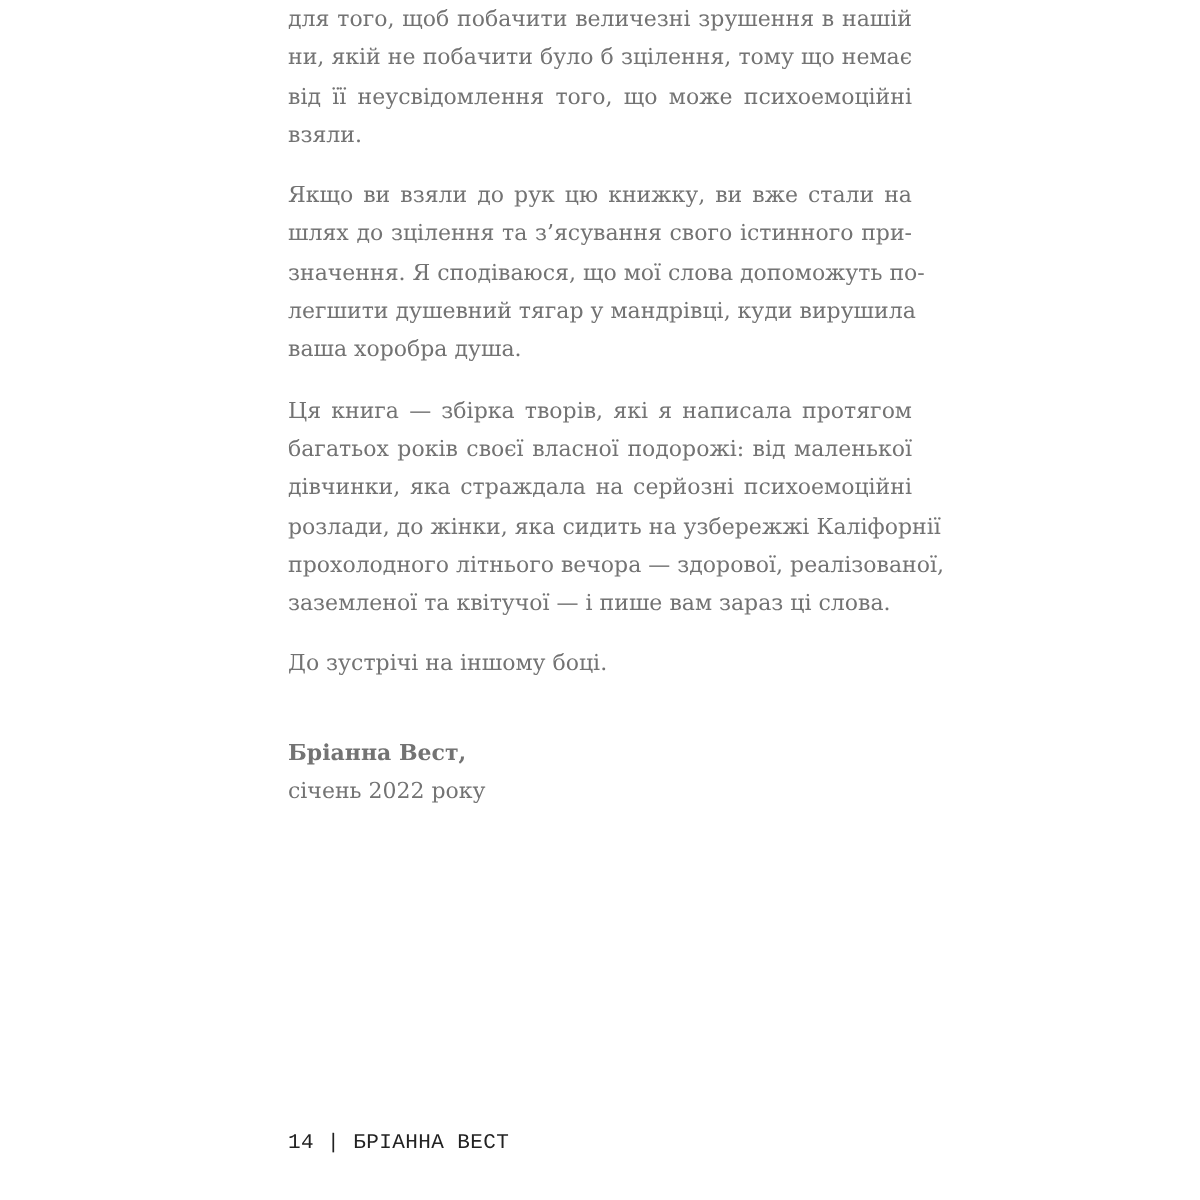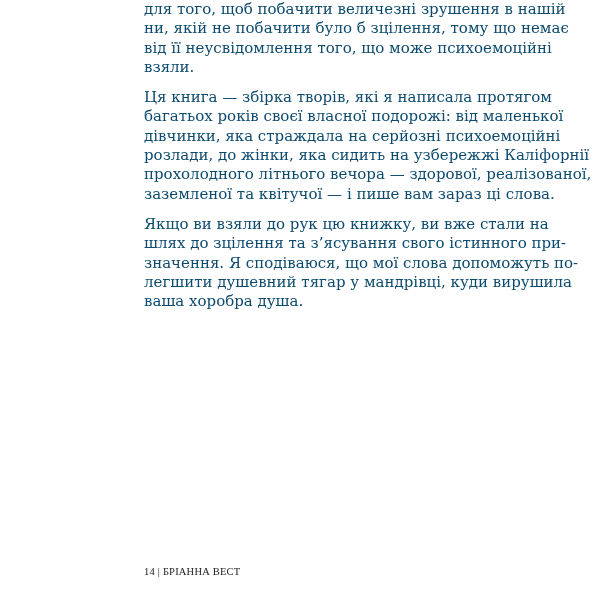--- a/index.html
+++ b/index.html
@@ -1,51 +1,58 @@
 <!DOCTYPE html>
 <html><head>
 <meta charset="utf-8">
 <style>
   html, body { margin:0; padding:0; background:#ffffff; }
   body { width:600px; height:600px; position:relative; overflow:hidden; }
-  .page { position:absolute; left:144px; top:0; width:312px; color:#0c4a6e;
-    font-family:"DejaVu Serif", "Liberation Serif", serif; font-size:15px; line-height:19.3px; }
+  .page { position:absolute; left:144px; top:0; width:312px; color:#737373;
+    font-family:"DejaVu Serif", "Liberation Serif", serif; font-size:11px; line-height:19.3px; }
   .para { margin:0 0 11px 0; text-align:justify; text-align-last:left; }
   .line { display:block; text-align:justify; text-align-last:justify; white-space:nowrap; }
   .line.last { text-align-last:left; }
   .p1 { margin-top:0px; }
   .sig { margin-top:25px; }
   .sig-name { font-weight:bold; display:block; }
   .sig-date { display:block; }
-  .footer { position:absolute; left:144px; top:566px; font-family:Liberation Serif, serif; font-size:10.5px; color:#222; letter-spacing:0.2px; }
+  .footer { position:absolute; left:144px; top:566px; font-family:Liberation Mono, monospace; font-size:10.5px; color:#222; letter-spacing:0.2px; }
 </style>
 </head>
 <body>
 
 <div class="page">
   <div class="para p1">
     <span class="line">для того, щоб побачити величезні зрушення в нашій</span>
     <span class="line">ни, якій не побачити було б зцілення, тому що немає</span>
     <span class="line">від її неусвідомлення того, що може психоемоційні</span>
     <span class="line last">взяли.</span>
   </div>
   <div class="para">
+    <span class="line">Якщо ви взяли до рук цю книжку, ви вже стали на</span>
+    <span class="line">шлях до зцілення та з’ясування свого істинного при-</span>
+    <span class="line">значення. Я сподіваюся, що мої слова допоможуть по-</span>
+    <span class="line">легшити душевний тягар у мандрівці, куди вирушила</span>
+    <span class="line last">ваша хоробра душа.</span>
+  </div>
+  <div class="para">
     <span class="line">Ця книга — збірка творів, які я написала протягом</span>
     <span class="line">багатьох років своєї власної подорожі: від маленької</span>
     <span class="line">дівчинки, яка страждала на серйозні психоемоційні</span>
     <span class="line">розлади, до жінки, яка сидить на узбережжі Каліфорнії</span>
     <span class="line">прохолодного літнього вечора — здорової, реалізованої,</span>
     <span class="line last">заземленої та квітучої — і пише вам зараз ці слова.</span>
   </div>
   <div class="para">
-    <span class="line">Якщо ви взяли до рук цю книжку, ви вже стали на</span>
-    <span class="line">шлях до зцілення та з’ясування свого істинного при-</span>
-    <span class="line">значення. Я сподіваюся, що мої слова допоможуть по-</span>
-    <span class="line">легшити душевний тягар у мандрівці, куди вирушила</span>
-    <span class="line last">ваша хоробра душа.</span>
+    <span class="line last">До зустрічі на іншому боці.</span>
+  </div>
+  <div class="sig">
+    <span class="sig-name">Бріанна Вест,</span>
+    <span class="sig-date">січень 2022 року</span>
   </div>
 </div>
 
 <div class="footer">
   <span>14</span>
   <span>|</span>
   <span>БРІАННА ВЕСТ</span>
 </div>
 
 </body></html>

